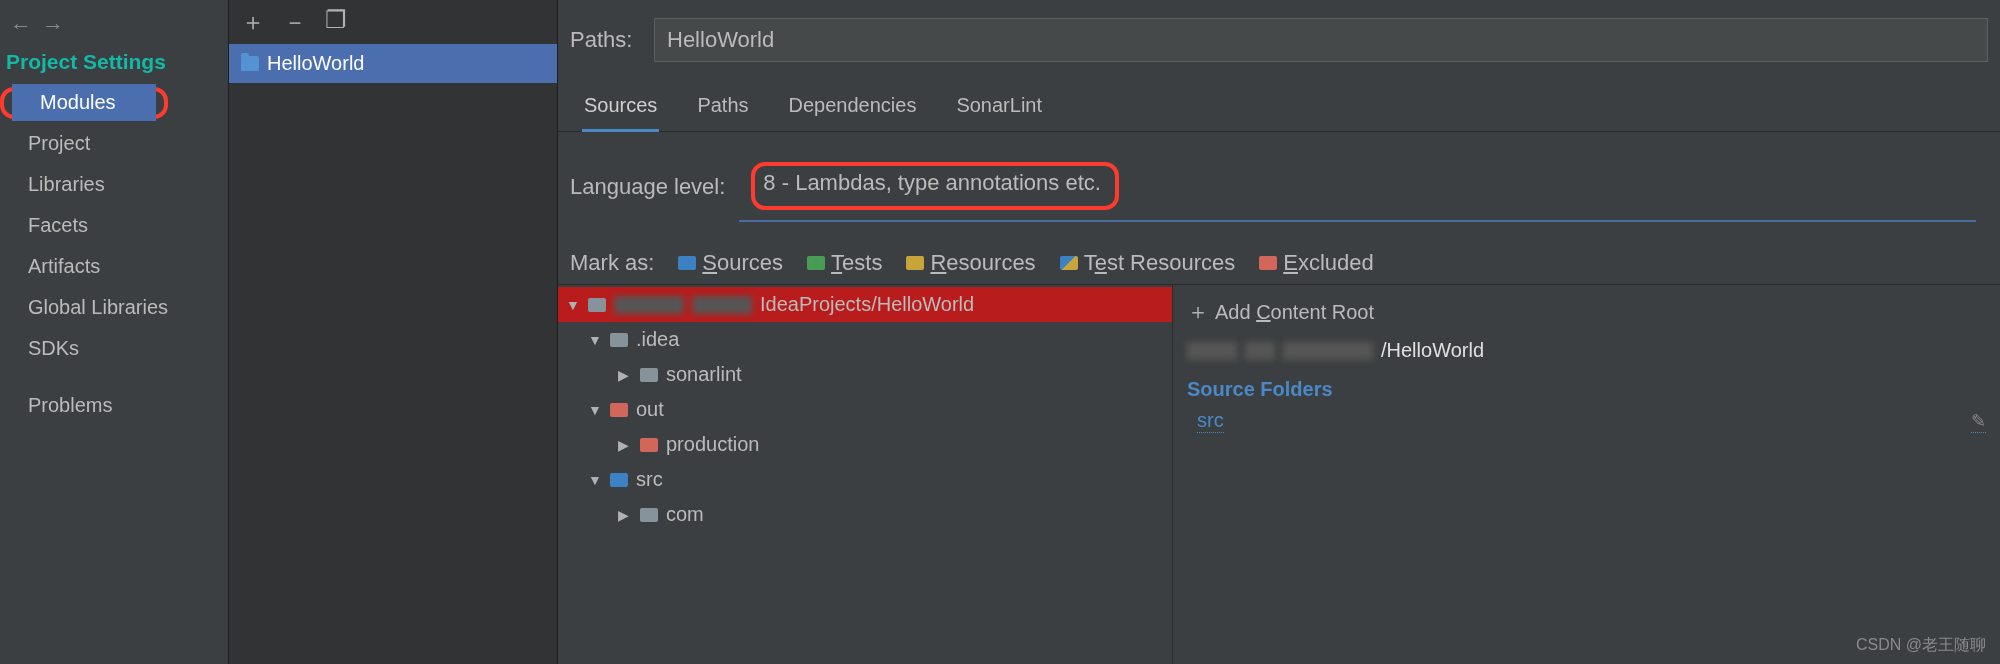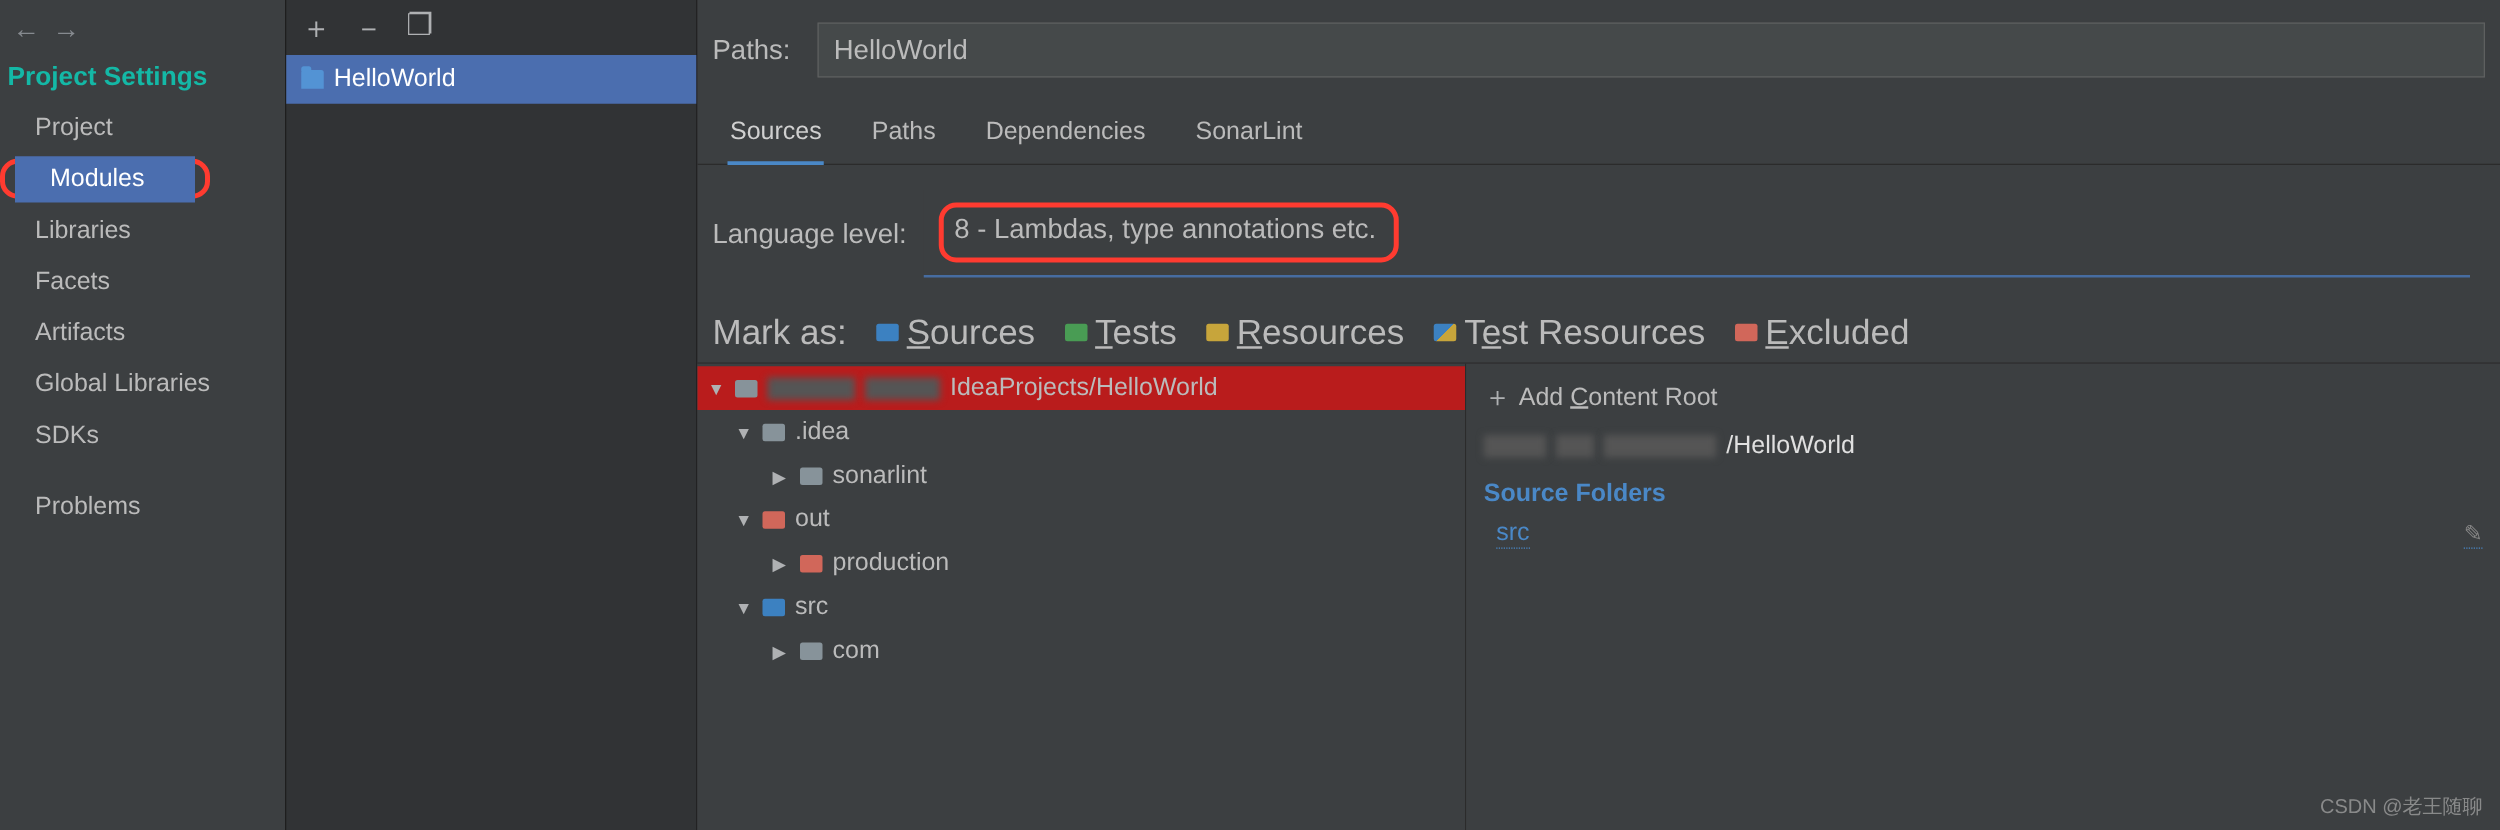--- a/index.html
+++ b/index.html
@@ -151,21 +151,21 @@
   border: 4px solid #ff3b30;
   border-radius: 14px;
   padding: 4px 14px 10px 8px;
   display: inline-block;
 }
 .mark-row {
   display: flex;
   align-items: center;
   gap: 24px;
   padding: 18px 12px 8px 12px;
-  font-size: 28px;
+  font-size: 22px;
   border-bottom: 1px solid #2b2b2b;
 }
 .mark-label { color: #bbbbbb; }
 .mark-btn { display: flex; align-items: center; gap: 6px; cursor: pointer; }
 .mark-btn .underline-char { text-decoration: underline; }
 .mfold { width: 18px; height: 14px; border-radius: 2px; display: inline-block; }
 .blue { background: #3c81c1; }
 .green { background: #499c54; }
 .yellow { background: #c7a53b; }
 .multi { background: linear-gradient(135deg,#3c81c1 50%,#c7a53b 50%); }
@@ -245,22 +245,22 @@
 <body>
 
 <div class="container">
 
   <div class="left-panel">
     <div class="nav-arrows">
       <span class="nav-arrow">←</span>
       <span class="nav-arrow">→</span>
     </div>
     <div class="section-title">Project Settings</div>
+    <div class="nav-block"><span class="highlight-box"><span class="nav-item selected">Modules</span></span></div>
     <div class="nav-block"><span class="nav-item">Project</span></div>
-    <div class="nav-block"><span class="highlight-box"><span class="nav-item selected">Modules</span></span></div>
     <div class="nav-block"><span class="nav-item">Libraries</span></div>
     <div class="nav-block"><span class="nav-item">Facets</span></div>
     <div class="nav-block"><span class="nav-item">Artifacts</span></div>
     <div class="nav-block"><span class="nav-item">Global Libraries</span></div>
     <div class="nav-block"><span class="nav-item">SDKs</span></div>
     <div style="height:16px"></div>
     <div class="nav-block"><span class="nav-item">Problems</span></div>
   </div>
 
   <div class="middle-panel">

